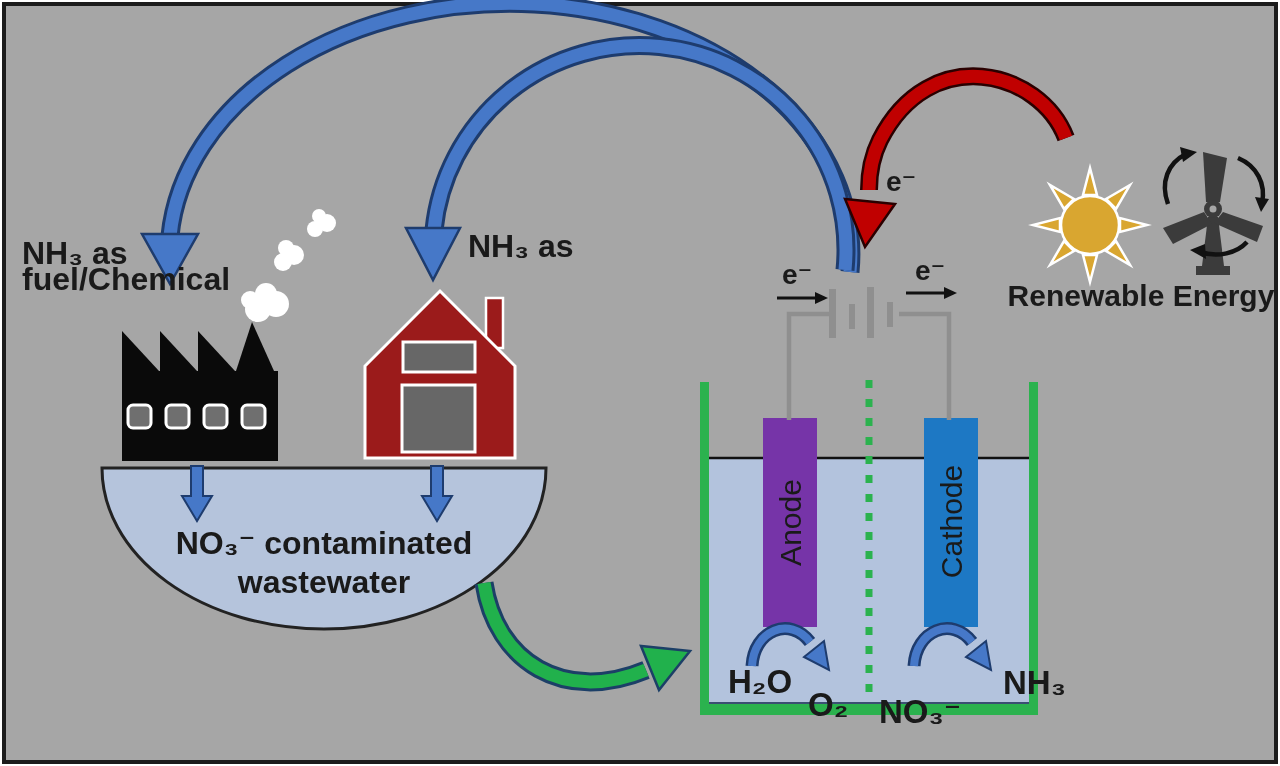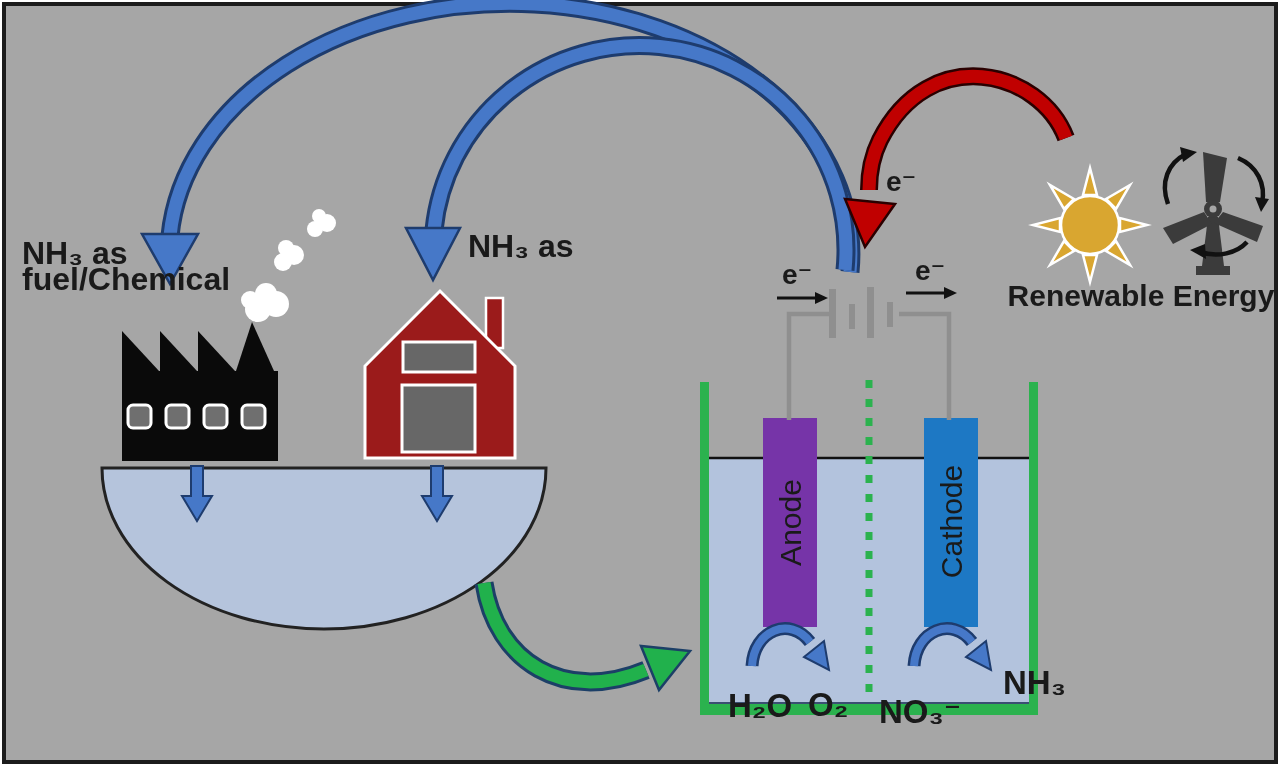--- a/index.html
+++ b/index.html
@@ -150,26 +150,30 @@
     <path d="M 1247 242 C 1237 253 1218 258 1200 252" fill="none" stroke="#111111" stroke-width="4.5"></path>
     <polygon points="1205,244 1206,259 1190,250" fill="#111111"></polygon>
   </g>
 </svg>
 
 <div class="t fs32" style="left:22px;top:236px;">NH₃ as</div>
 <div class="t fs32" style="left:22px;top:262px;">fuel/Chemical</div>
 
 <div class="t fs32" style="left:468px;top:229px;">NH₃ as</div>
 
+<div class="t fs32 center stack" style="left:124px;top:524px;width:400px;">
+  <div>NO₃⁻ contaminated</div>
+  <div>wastewater</div>
+</div>
 
 <div class="t fs28" style="left:782px;top:260px;">e⁻</div>
 <div class="t fs28" style="left:915px;top:256px;">e⁻</div>
 <div class="t fs28" style="left:886px;top:167px;">e⁻</div>
 
-<div class="t fs33" style="left:728px;top:688px;">H₂O</div>
+<div class="t fs33" style="left:728px;top:664px;">H₂O</div>
 <div class="t fs33" style="left:808px;top:687px;">O₂</div>
 <div class="t fs33" style="left:879px;top:662px;margin-top:32px;">NO₃⁻</div>
 <div class="t fs33" style="left:1003px;top:665px;">NH₃</div>
 
 <div class="t renew center" style="left:1000px;top:279px;width:282px;">Renewable Energy</div>
 
 <div class="t rot center" style="left:690px;top:506px;width:200px;">Anode</div>
 <div class="t rot center" style="left:851px;top:505px;width:200px;">Cathode</div>
 
 </div>

